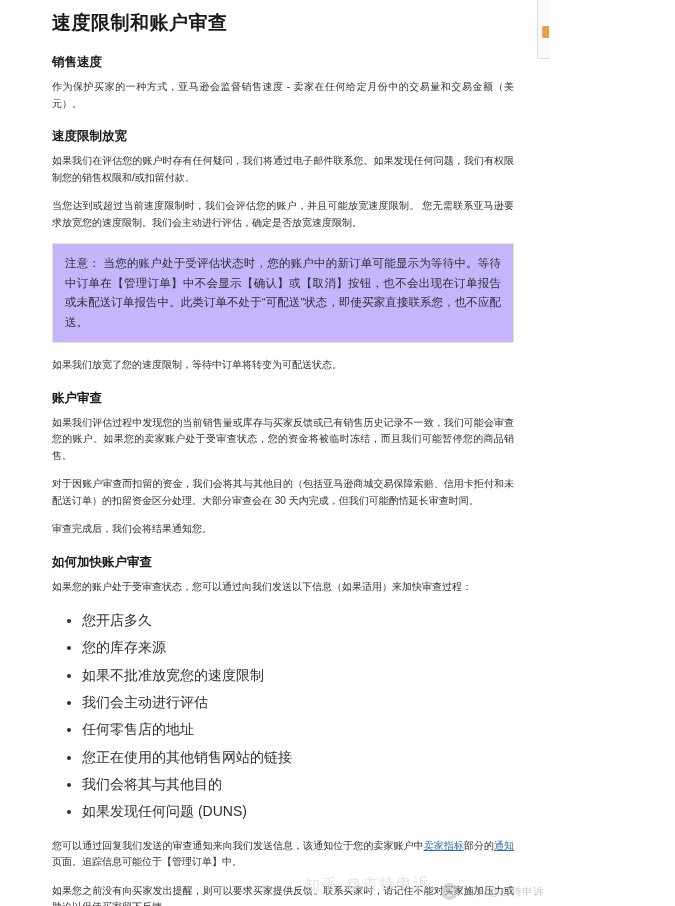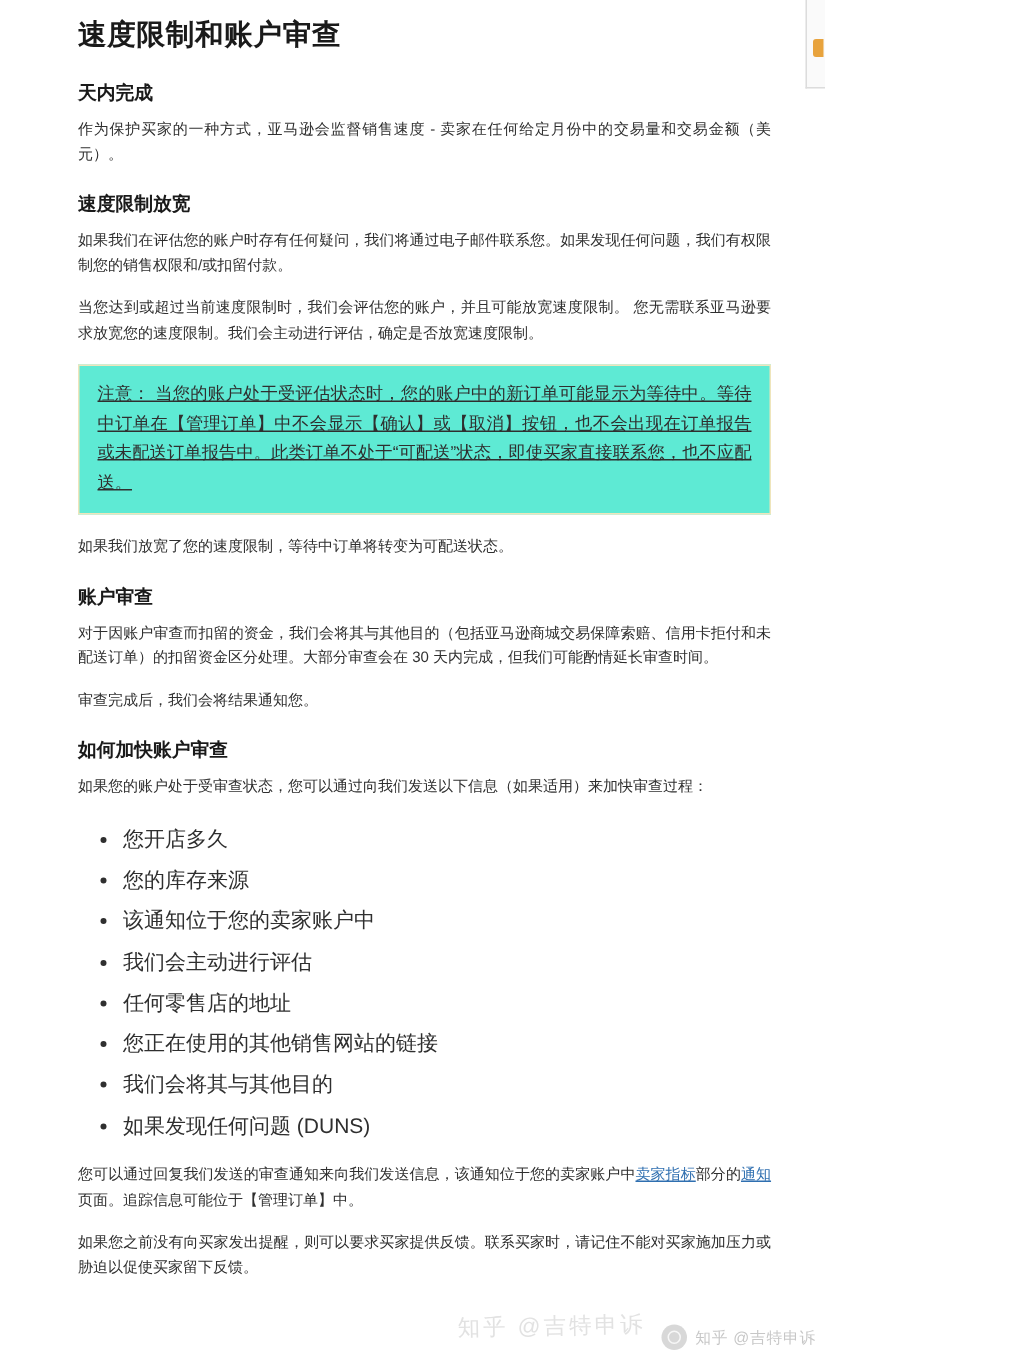--- a/index.html
+++ b/index.html
@@ -36,29 +36,28 @@
     margin: 16px 0 8px 0;
   }
   p.body-text {
     font-size: 10px;
     line-height: 1.65;
     margin: 0 0 12px 0;
     color: #2f2f2f;
     text-align: justify;
   }
   .note-box {
-    background: #5eead4;
+    background: #c4b5fd;
     border: 1px solid #efe5bb;
     padding: 10px 12px;
     margin: 0 0 14px 0;
     font-size: 11.5px;
     line-height: 1.7;
     color: #2f2f2f;
     text-align: justify;
-    text-decoration: underline;
   }
   ul.bullets {
     margin: 4px 0 12px 0;
     padding-left: 30px;
   }
   ul.bullets li {
     font-size: 14px;
     line-height: 1.95;
     color: #2f2f2f;
   }
@@ -134,43 +133,44 @@
 <body>
 
 <div class="page">
 
   <div class="right-strip">
     <div class="tab"></div>
   </div>
 
   <h1 class="doc-title">速度限制和账户审查</h1>
 
-  <h2 class="sec-title">天内完成</h2>
+  <h2 class="sec-title">销售速度</h2>
   <p class="body-text">作为保护买家的一种方式，亚马逊会监督销售速度 - 卖家在任何给定月份中的交易量和交易金额（美元）。</p>
 
   <h2 class="sec-title">速度限制放宽</h2>
   <p class="body-text">如果我们在评估您的账户时存有任何疑问，我们将通过电子邮件联系您。如果发现任何问题，我们有权限制您的销售权限和/或扣留付款。</p>
   <p class="body-text">当您达到或超过当前速度限制时，我们会评估您的账户，并且可能放宽速度限制。 您无需联系亚马逊要求放宽您的速度限制。我们会主动进行评估，确定是否放宽速度限制。</p>
 
   <div class="note-box">注意： 当您的账户处于受评估状态时，您的账户中的新订单可能显示为等待中。等待中订单在【管理订单】中不会显示【确认】或【取消】按钮，也不会出现在订单报告或未配送订单报告中。此类订单不处于“可配送”状态，即使买家直接联系您，也不应配送。</div>
 
   <p class="body-text">如果我们放宽了您的速度限制，等待中订单将转变为可配送状态。</p>
 
 
   <h2 class="sec-title">账户审查</h2>
+  <p class="body-text">如果我们评估过程中发现您的当前销售量或库存与买家反馈或已有销售历史记录不一致，我们可能会审查您的账户。如果您的卖家账户处于受审查状态，您的资金将被临时冻结，而且我们可能暂停您的商品销售。</p>
   <p class="body-text">对于因账户审查而扣留的资金，我们会将其与其他目的（包括亚马逊商城交易保障索赔、信用卡拒付和未配送订单）的扣留资金区分处理。大部分审查会在 30 天内完成，但我们可能酌情延长审查时间。</p>
   <p class="body-text">审查完成后，我们会将结果通知您。</p>
 
   <h2 class="sec-title">如何加快账户审查</h2>
   <p class="body-text">如果您的账户处于受审查状态，您可以通过向我们发送以下信息（如果适用）来加快审查过程：</p>
 
   <ul class="bullets">
     <li>您开店多久</li>
     <li>您的库存来源</li>
-    <li>该通知位于您的卖家账户中</li>
+    <li>如果不批准放宽您的速度限制</li>
     <li>我们会主动进行评估</li>
     <li>任何零售店的地址</li>
     <li>您正在使用的其他销售网站的链接</li>
     <li>我们会将其与其他目的</li>
     <li>如果发现任何问题 (DUNS)</li>
   </ul>
 
   <p class="body-text"><span>您可以通过回复我们发送的审查通知来向我们发送信息，该通知位于您的卖家账户中</span><a class="inline-link" href="#">卖家指标</a><span>部分的</span><a class="inline-link" href="#">通知</a><span>页面。追踪信息可能位于【管理订单】中。</span></p>
 
   <p class="body-text">如果您之前没有向买家发出提醒，则可以要求买家提供反馈。联系买家时，请记住不能对买家施加压力或胁迫以促使买家留下反馈。</p>

